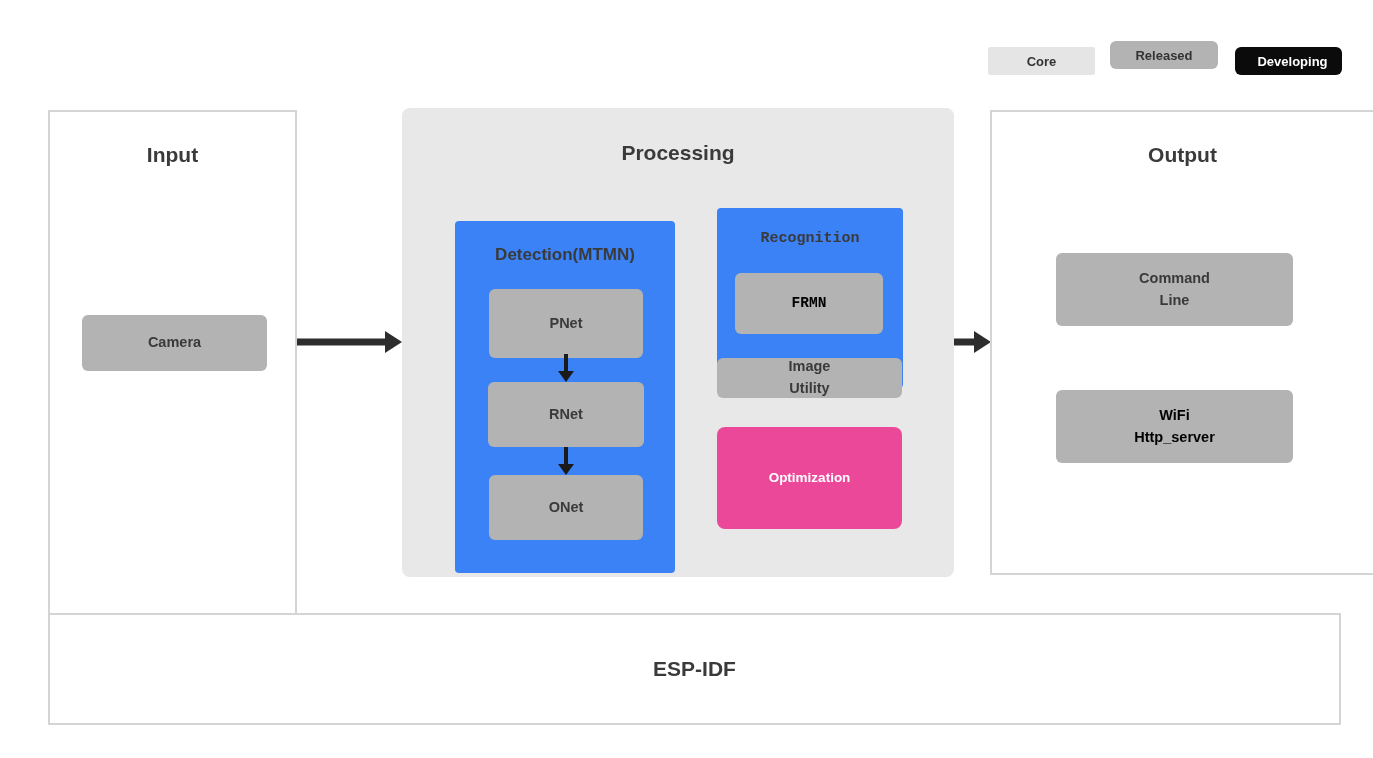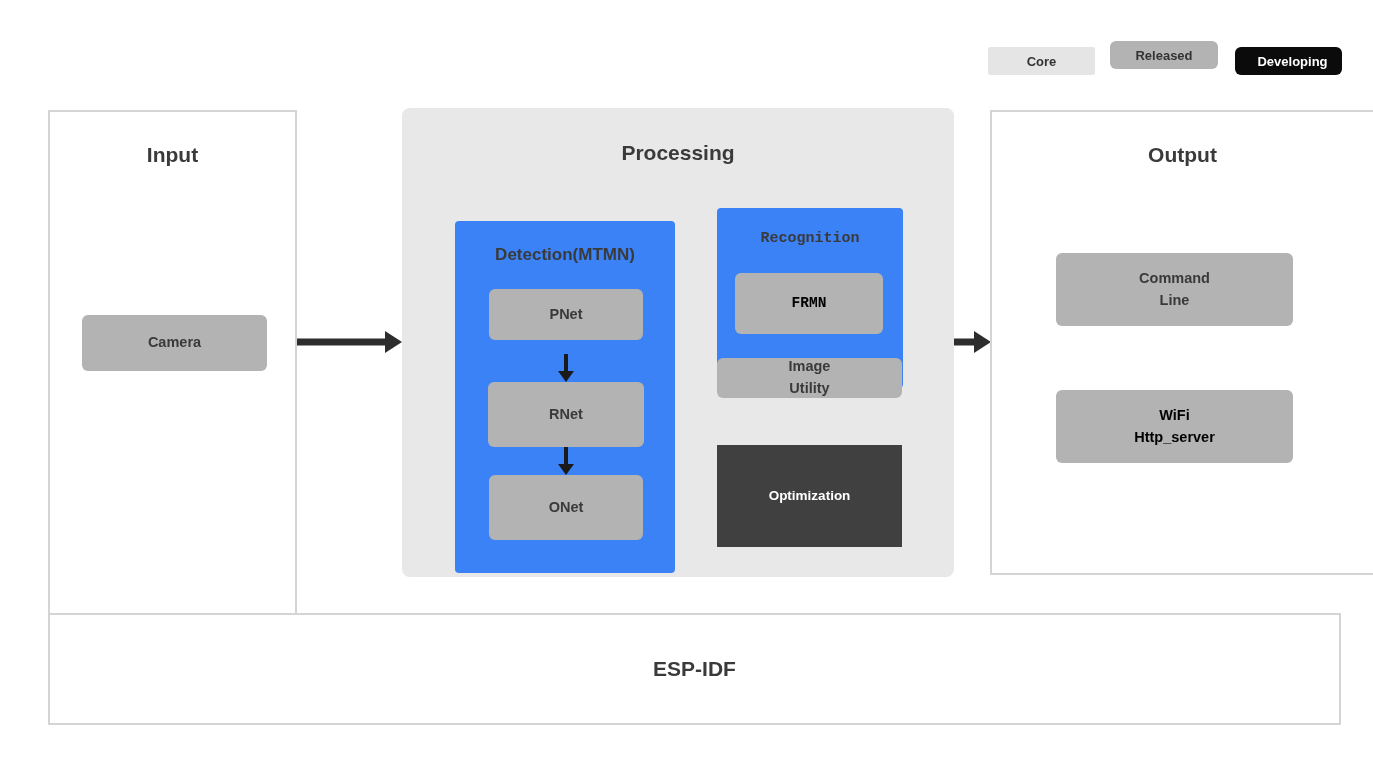--- a/index.html
+++ b/index.html
@@ -55,29 +55,29 @@
   
   .module {
     position:absolute; border-radius:6px; background:#b3b3b3;
     display:flex; align-items:center; justify-content:center; text-align:center;
     font-size:14.5px; font-weight:bold; color:#3a3a3a;
     line-height:1.5; white-space:pre-line;
   }
   .module.black-text { color:#000000; }
   .camera-module { left:32px; top:203px; width:185px; height:56px; }
 
-  .pnet-module { left:34px; top:68px;  width:154px; height:51px; }
+  .pnet-module { left:34px; top:68px;  width:154px; height:69px; }
   .rnet-module { left:33px; top:161px; width:156px; height:65px; }
   .onet-module { left:34px; top:254px; width:154px; height:65px; }
   .frmn-module { left:18px; top:65px;  width:148px; height:61px; }
 
   .image-utility-module { left:315px; top:250px; width:185px; height:40px; }
   .optimization-module {
-    left:315px; top:337px; width:185px; height:102px;
-    background:#404040; color:#ffffff; border-radius:0; font-size:13.5px;
+    left:315px; top:319px; width:185px; height:102px;
+    background:#ec4899; color:#ffffff; border-radius:8px; font-size:13.5px;
   }
 
   .cmdline-module { left:64px; top:141px; width:237px; height:73px; }
   .wifi-module    { left:64px; top:278px; width:237px; height:73px; }
 
   
   .harrow { position:absolute; height:24px; }
   .harrow .shaft {
     position:absolute; left:0; right:13px; top:50%; transform:translateY(-50%);
     height:7px; background:#2d2d2d;

